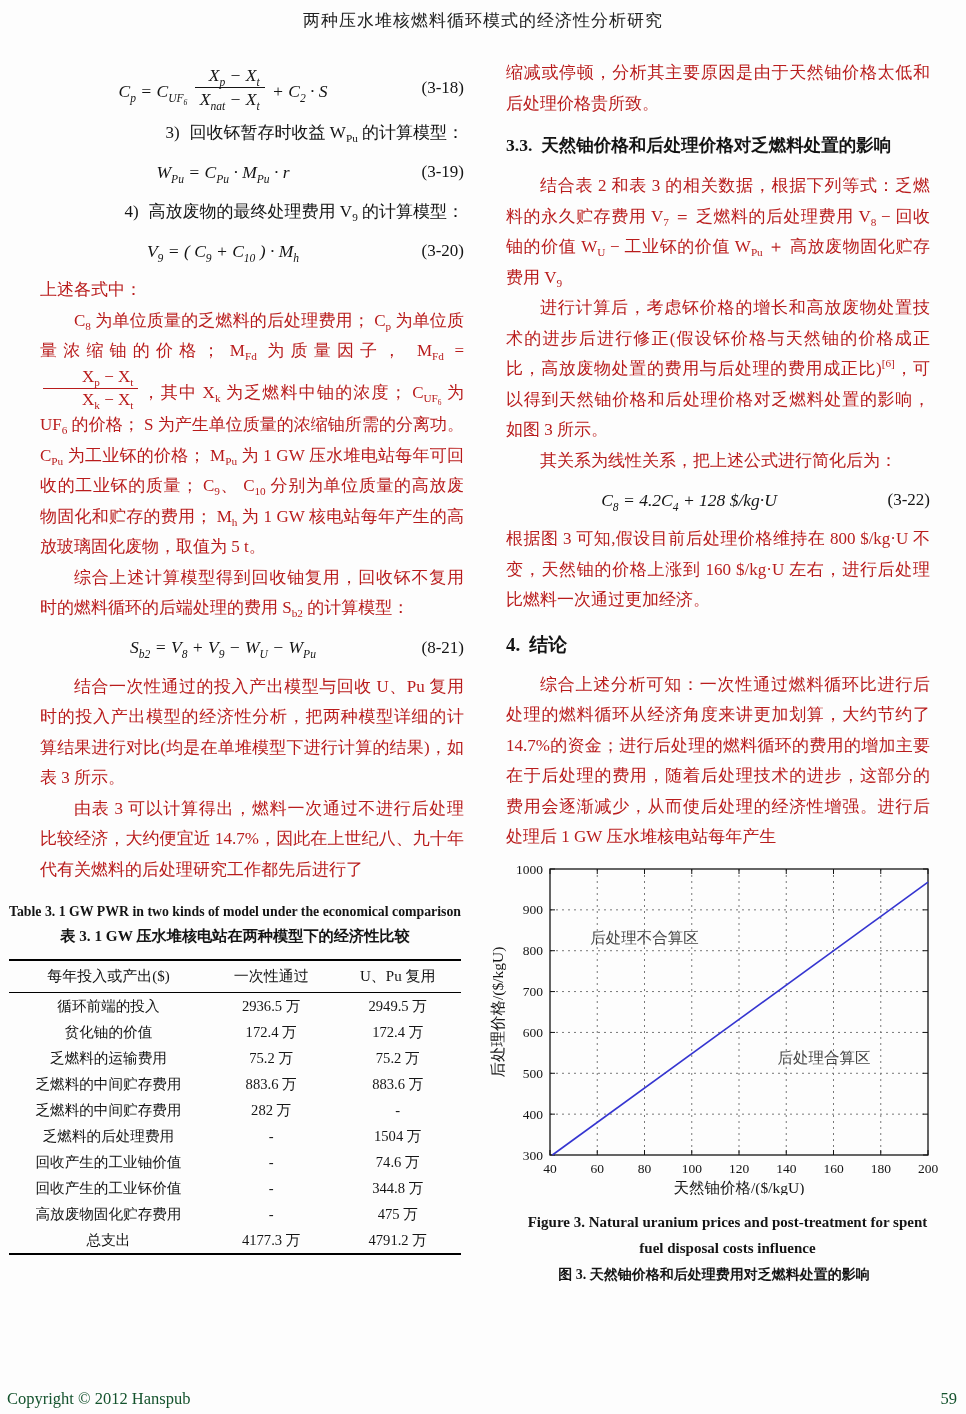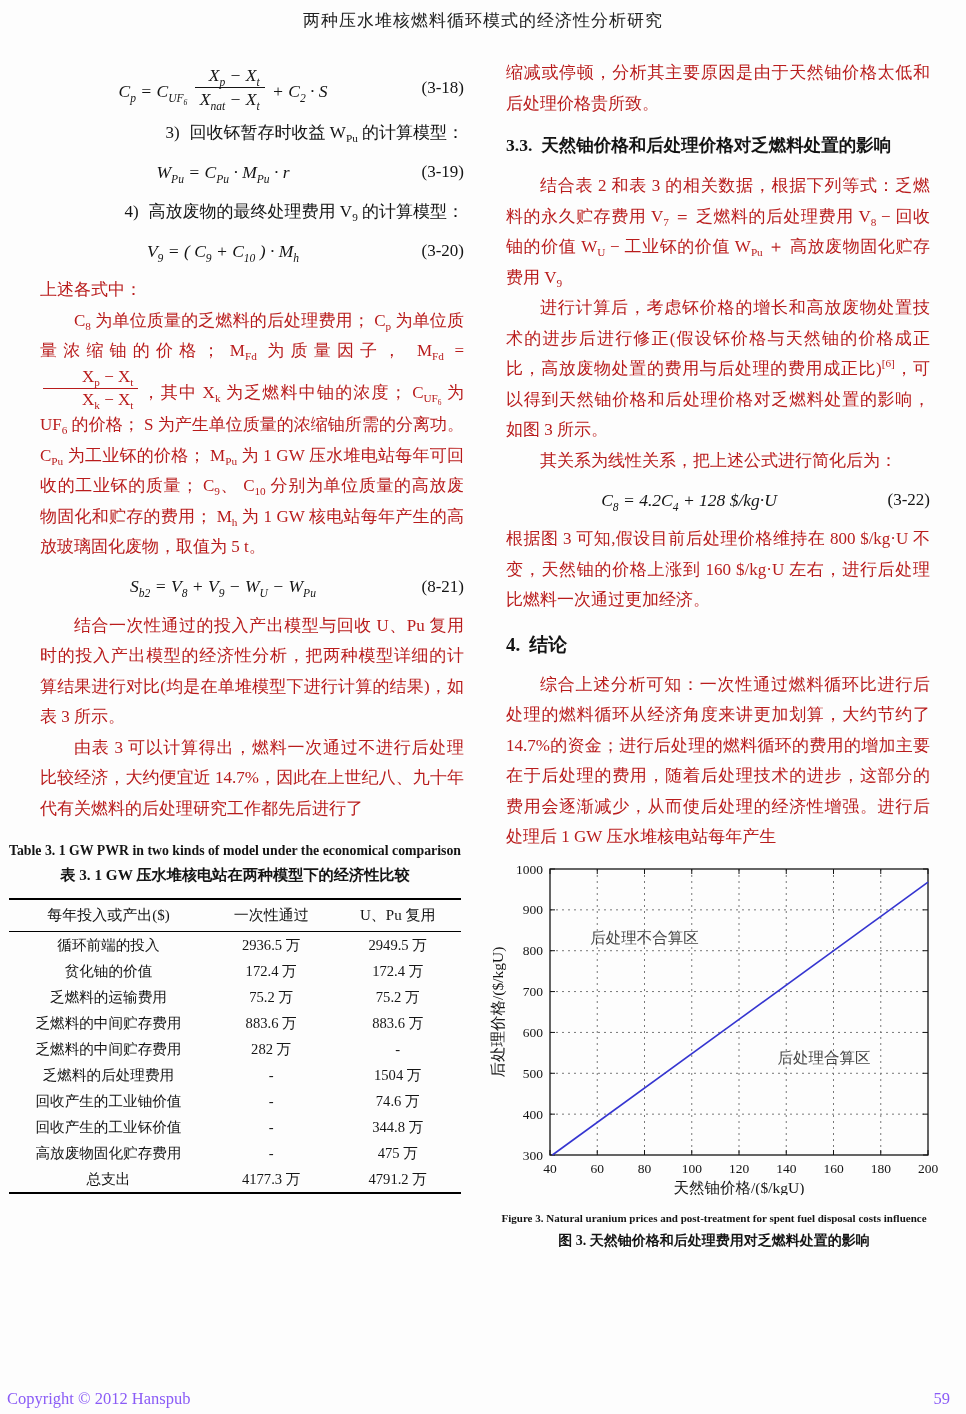--- a/index.html
+++ b/index.html
@@ -44,25 +44,25 @@
   .tbl-caption-cn { font-weight:bold; font-size:15.2px; text-align:center; margin-top:5px; }
   .table-block table { width:100%; border-collapse:collapse; margin-top:12px;
     border-top:2.2px solid #000; border-bottom:2.2px solid #000; font-size:14.6px; }
   .table-block thead tr { border-bottom:1.6px solid #000; }
   .table-block th { font-weight:normal; padding:6px 2px; text-align:center; font-size:15px; }
   .table-block td { padding:1.5px 2px; text-align:center; line-height:23px; }
   .table-block col.c1 { width:44%; } .table-block col.c2 { width:28%; } .table-block col.c3 { width:28%; }
 
   .figure-block { margin-top:8px; margin-left:-18px; width:452px; }
   svg text { font-family:"Liberation Serif","DejaVu Serif",serif; }
-  .fig-caption-en { font-weight:bold; font-size:11px; line-height:18px; text-align:center; margin-top:10px; }
+  .fig-caption-en { font-weight:bold; font-size:15px; line-height:26px; text-align:center; margin-top:10px;margin-left:27px; }
   .fig-caption-cn { font-weight:bold; font-size:14px; text-align:center; margin-top:5px; }
 
-  .page-footer { position:absolute; left:7px; right:16px; bottom:5px;
-    display:flex; justify-content:space-between; font-size:16.5px; color:#8b5cf6; }
+  .page-footer { position:absolute; left:7px; right:9px; bottom:5px;
+    display:flex; justify-content:space-between; font-size:16.5px; color:#14532d; }
 </style>
 </head>
 <body>
 
 <div class="page">
   <div class="page-header">两种压水堆核燃料循环模式的经济性分析研究</div>
 
   <div class="columns">
     <div class="col left">
       <div>
@@ -75,20 +75,21 @@
             <span class="eq-math">W<sub>Pu</sub> = C<sub>Pu</sub> · M<sub>Pu</sub> · r</span>
             <span class="eq-num">(3-19)</span>
           </div>
           <div class="list-item"><span class="li-marker">4)</span><span>高放废物的最终处理费用 V<sub>9</sub> 的计算模型：</span></div>
           <div class="equation">
             <span class="eq-math">V<sub>9</sub> = ( C<sub>9</sub> + C<sub>10</sub> ) · M<sub>h</sub></span>
             <span class="eq-num">(3-20)</span>
           </div>
           <p class="para">上述各式中：</p>
           <p class="para indent">C<sub>8</sub> 为单位质量的乏燃料的后处理费用； C<sub>p</sub> 为单位质量浓缩铀的价格； M<sub>Fd</sub> 为质量因子， M<sub>Fd</sub> = <span class="frac"><span class="fnum">X<sub>p</sub> − X<sub>t</sub></span><span class="fden">X<sub>k</sub> − X<sub>t</sub></span></span>，其中 X<sub>k</sub> 为乏燃料中铀的浓度； C<sub>UF<sub>6</sub></sub> 为 UF<sub>6</sub> 的价格； S 为产生单位质量的浓缩铀所需的分离功。 C<sub>Pu</sub> 为工业钚的价格； M<sub>Pu</sub> 为 1 GW 压水堆电站每年可回收的工业钚的质量； C<sub>9</sub>、 C<sub>10</sub> 分别为单位质量的高放废物固化和贮存的费用； M<sub>h</sub> 为 1 GW 核电站每年产生的高放玻璃固化废物，取值为 5 t。</p>
+          <p class="para indent">综合上述计算模型得到回收铀复用，回收钚不复用时的燃料循环的后端处理的费用 S<sub>b2</sub> 的计算模型：</p>
           <div class="equation">
             <span class="eq-math">S<sub>b2</sub> = V<sub>8</sub> + V<sub>9</sub> − W<sub>U</sub> − W<sub>Pu</sub></span>
             <span class="eq-num">(8-21)</span>
           </div>
           <p class="para indent">结合一次性通过的投入产出模型与回收 U、Pu 复用时的投入产出模型的经济性分析，把两种模型详细的计算结果进行对比(均是在单堆模型下进行计算的结果)，如表 3 所示。</p>
           <p class="para indent">由表 3 可以计算得出，燃料一次通过不进行后处理比较经济，大约便宜近 14.7%，因此在上世纪八、九十年代有关燃料的后处理研究工作都先后进行了</p>
         </div>
 
       <div class="table-block">
         <div class="tbl-caption-en">Table 3. 1 GW PWR in two kinds of model under the economical comparison</div>

